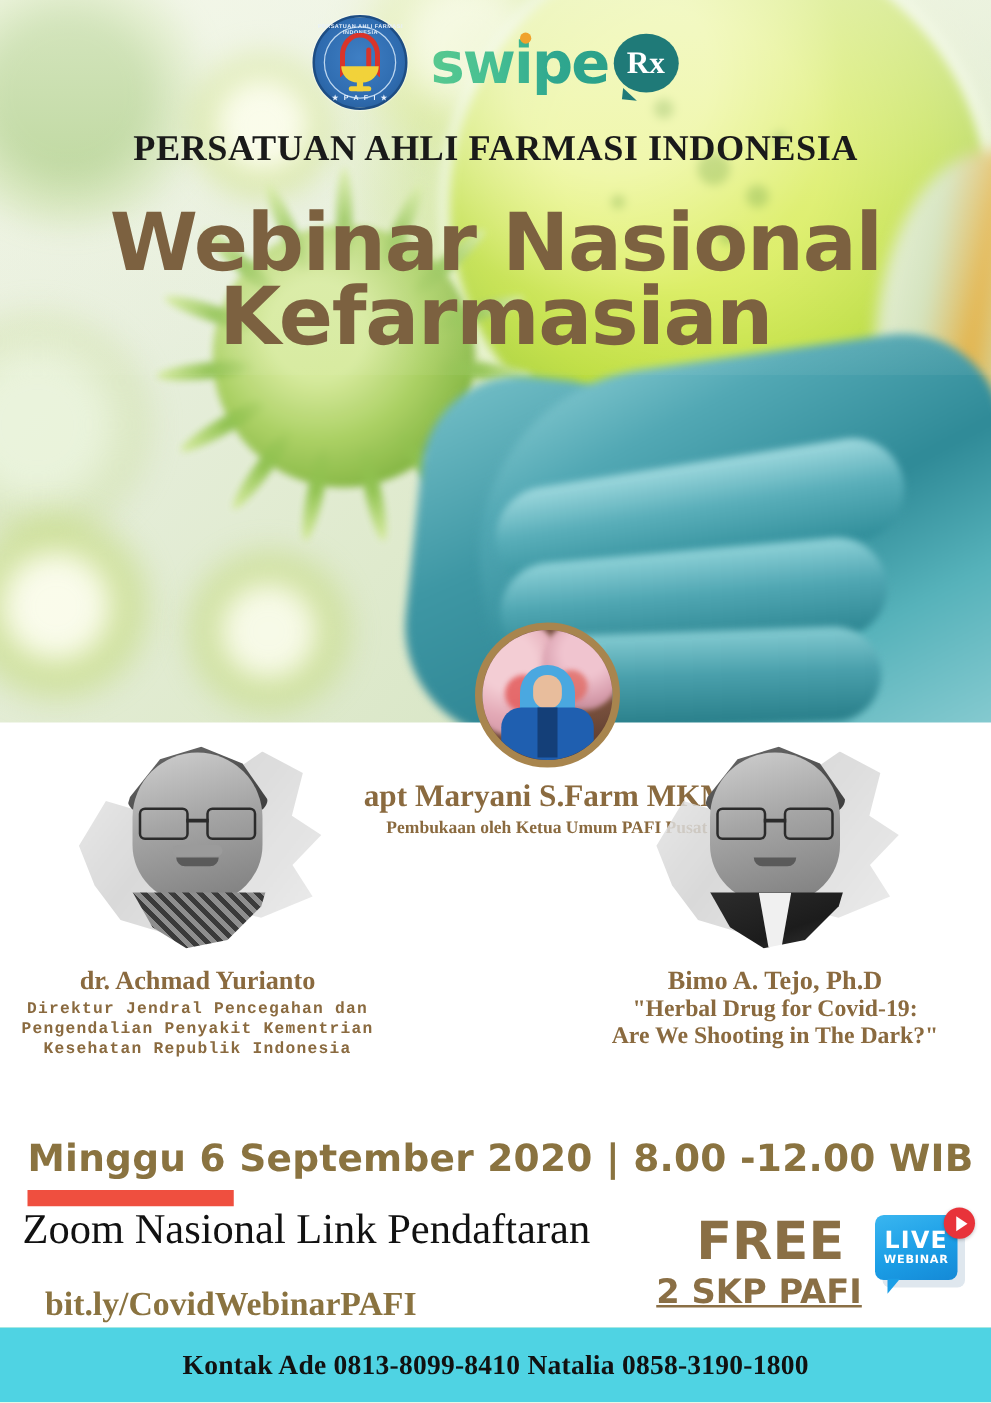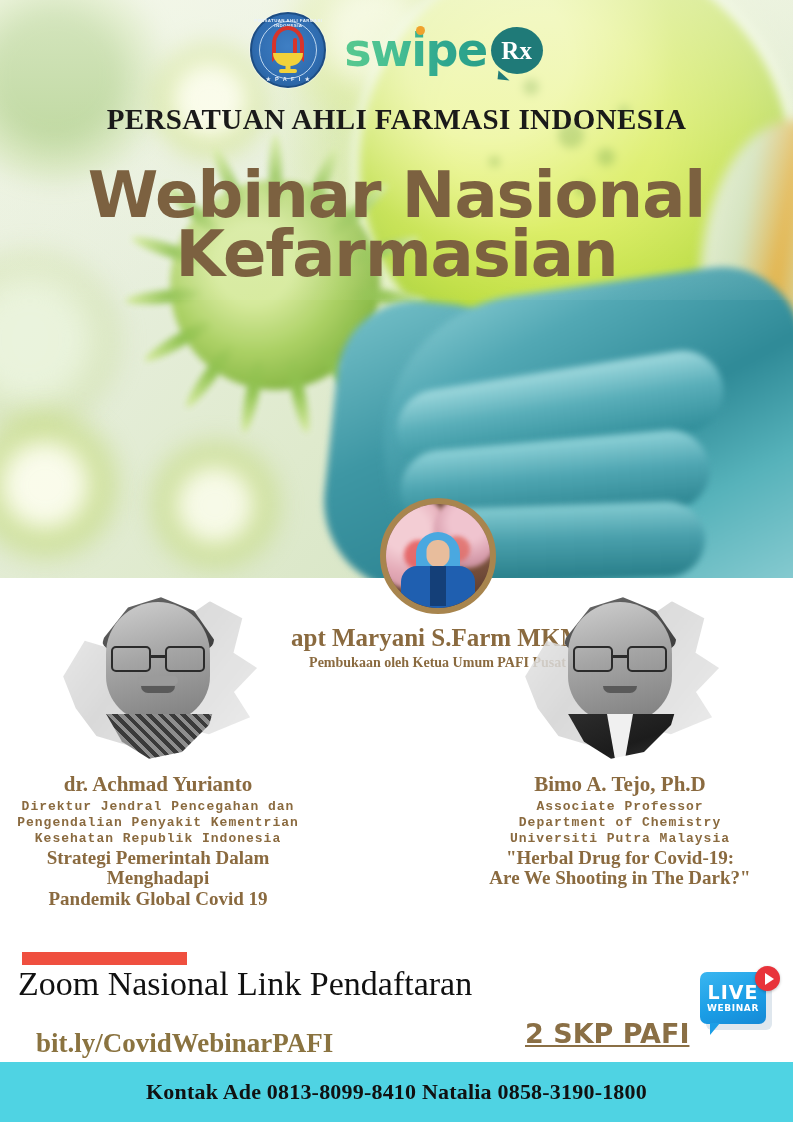--- a/index.html
+++ b/index.html
@@ -351,51 +351,48 @@
           </div>
         <div class="mustache"></div>
         <div class="mouth"></div>
         <div class="collar"></div>
       </div>
     </div>
     <div class="sp-name">dr. Achmad Yurianto</div>
     <div class="sp-affil" style="white-space:pre-line;">Direktur Jendral Pencegahan dan
 Pengendalian Penyakit Kementrian
 Kesehatan Republik Indonesia</div>
-    <div class="sp-topic" style="white-space:pre-line;">Strategi Pemerintah Dalam Menghadapi
-Pandemik Global Covid  19</div>
   </div>
 
   <div class="speaker right">
     <div class="sp-photo">
       <div class="sp-brush"></div>
       <div class="sp-face">
         <div class="hair"></div>
         <div class="head"></div>
         <div class="glasses">
             <span class="lens l"></span>
             <span class="bridge"></span>
             <span class="lens r"></span>
           </div>
         <div class="mouth"></div>
         <div class="collar plain"></div>
       </div>
     </div>
     <div class="sp-name">Bimo A. Tejo, Ph.D</div>
-    <div class="sp-affil" style="white-space:pre-line;">Associate Professor
-Department of Chemistry
-Universiti Putra Malaysia</div>
     <div class="sp-topic" style="white-space:pre-line;">"Herbal Drug for Covid-19:
 Are We Shooting in The Dark?"</div>
   </div>
 
+  <div class="datetime">Minggu  6 September  2020 | 8.00 -12.00 WIB</div>
   <div class="red-bar"></div>
   <div class="zoom-line">Zoom Nasional  Link  Pendaftaran</div>
   <div class="bitly">bit.ly/CovidWebinarPAFI</div>
 
+  <div class="free">FREE</div>
   <div class="skp">2 SKP PAFI</div>
 
   <div class="live-badge">
     <div class="lb-shadow"></div>
     <div class="lb-body">
       <span class="lb-live">LIVE</span>
       <span class="lb-web">WEBINAR</span>
     </div>
     <div class="lb-play">
         <i></i>

